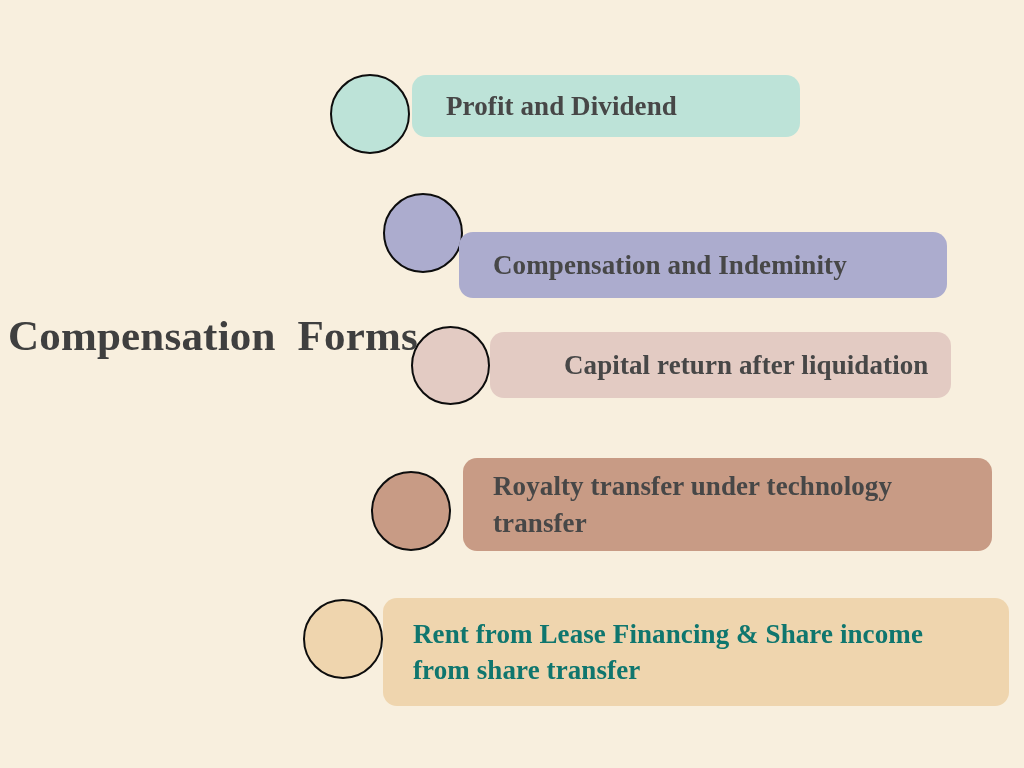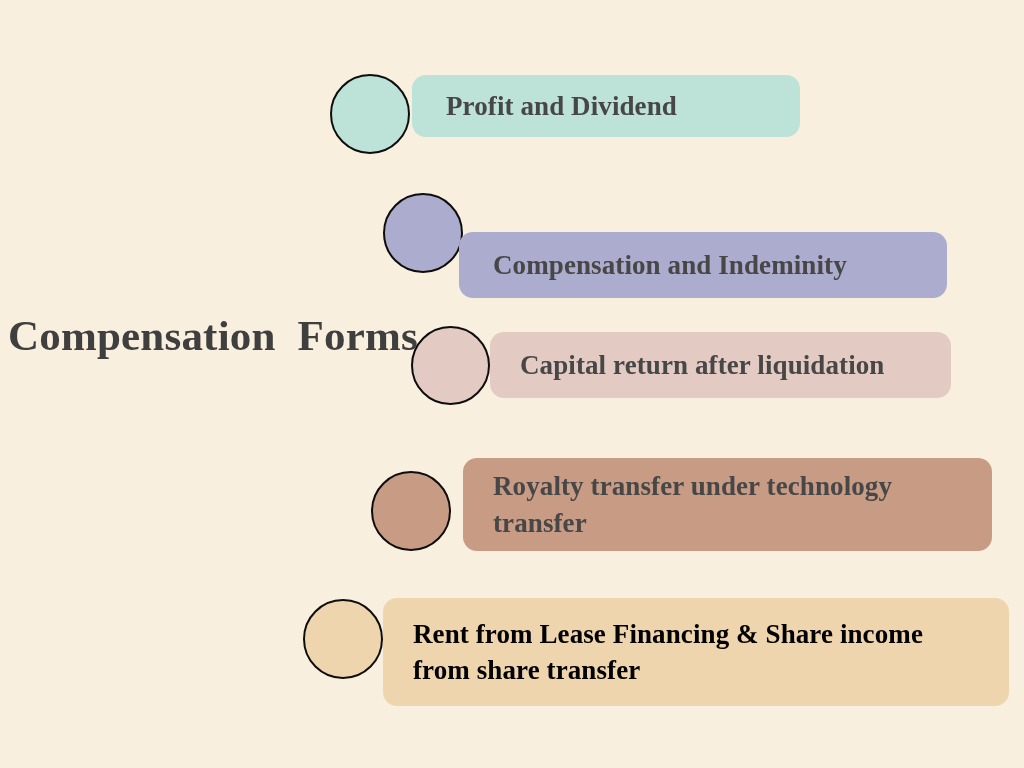--- a/index.html
+++ b/index.html
@@ -98,34 +98,34 @@
 
   <div class="row">
     <div id="circle-2" class="node-circle" style="background: rgb(172, 172, 206); border-color: rgb(13, 13, 13);"></div>
     <div id="bar-2" class="node-bar" style="background: rgb(172, 172, 206);">
       <span class="node-label" style="color: rgb(71, 71, 71);">Compensation and Indeminity</span>
     </div>
   </div>
 
   <div class="row">
     <div id="circle-3" class="node-circle" style="background: rgb(227, 203, 195); border-color: rgb(13, 13, 13);"></div>
-    <div id="bar-3" class="node-bar" style="background: rgb(227, 203, 195);">
+    <div id="bar-3" class="node-bar" style="background: rgb(227, 203, 195); padding-left: 44px;">
       <span class="node-label tight" style="color: rgb(71, 71, 71);">Capital return after liquidation</span>
     </div>
   </div>
 
   <div class="row">
     <div id="circle-4" class="node-circle" style="background: rgb(200, 155, 133); border-color: rgb(13, 13, 13);"></div>
     <div id="bar-4" class="node-bar" style="background: rgb(200, 155, 133);">
       <span class="node-label tight" style="color: rgb(71, 71, 71);">Royalty transfer under technology
 transfer</span>
     </div>
   </div>
 
   <div class="row">
     <div id="circle-5" class="node-circle" style="background: rgb(239, 213, 174); border-color: rgb(13, 13, 13);"></div>
     <div id="bar-5" class="node-bar" style="background: rgb(239, 213, 174);">
-      <span class="node-label tight" style="color: #000000;">Rent from Lease Financing &amp; Share income
+      <span class="node-label tight" style="color: #0f766e;">Rent from Lease Financing &amp; Share income
 from share transfer</span>
     </div>
   </div>
 
 </div>
 
 </body></html>

